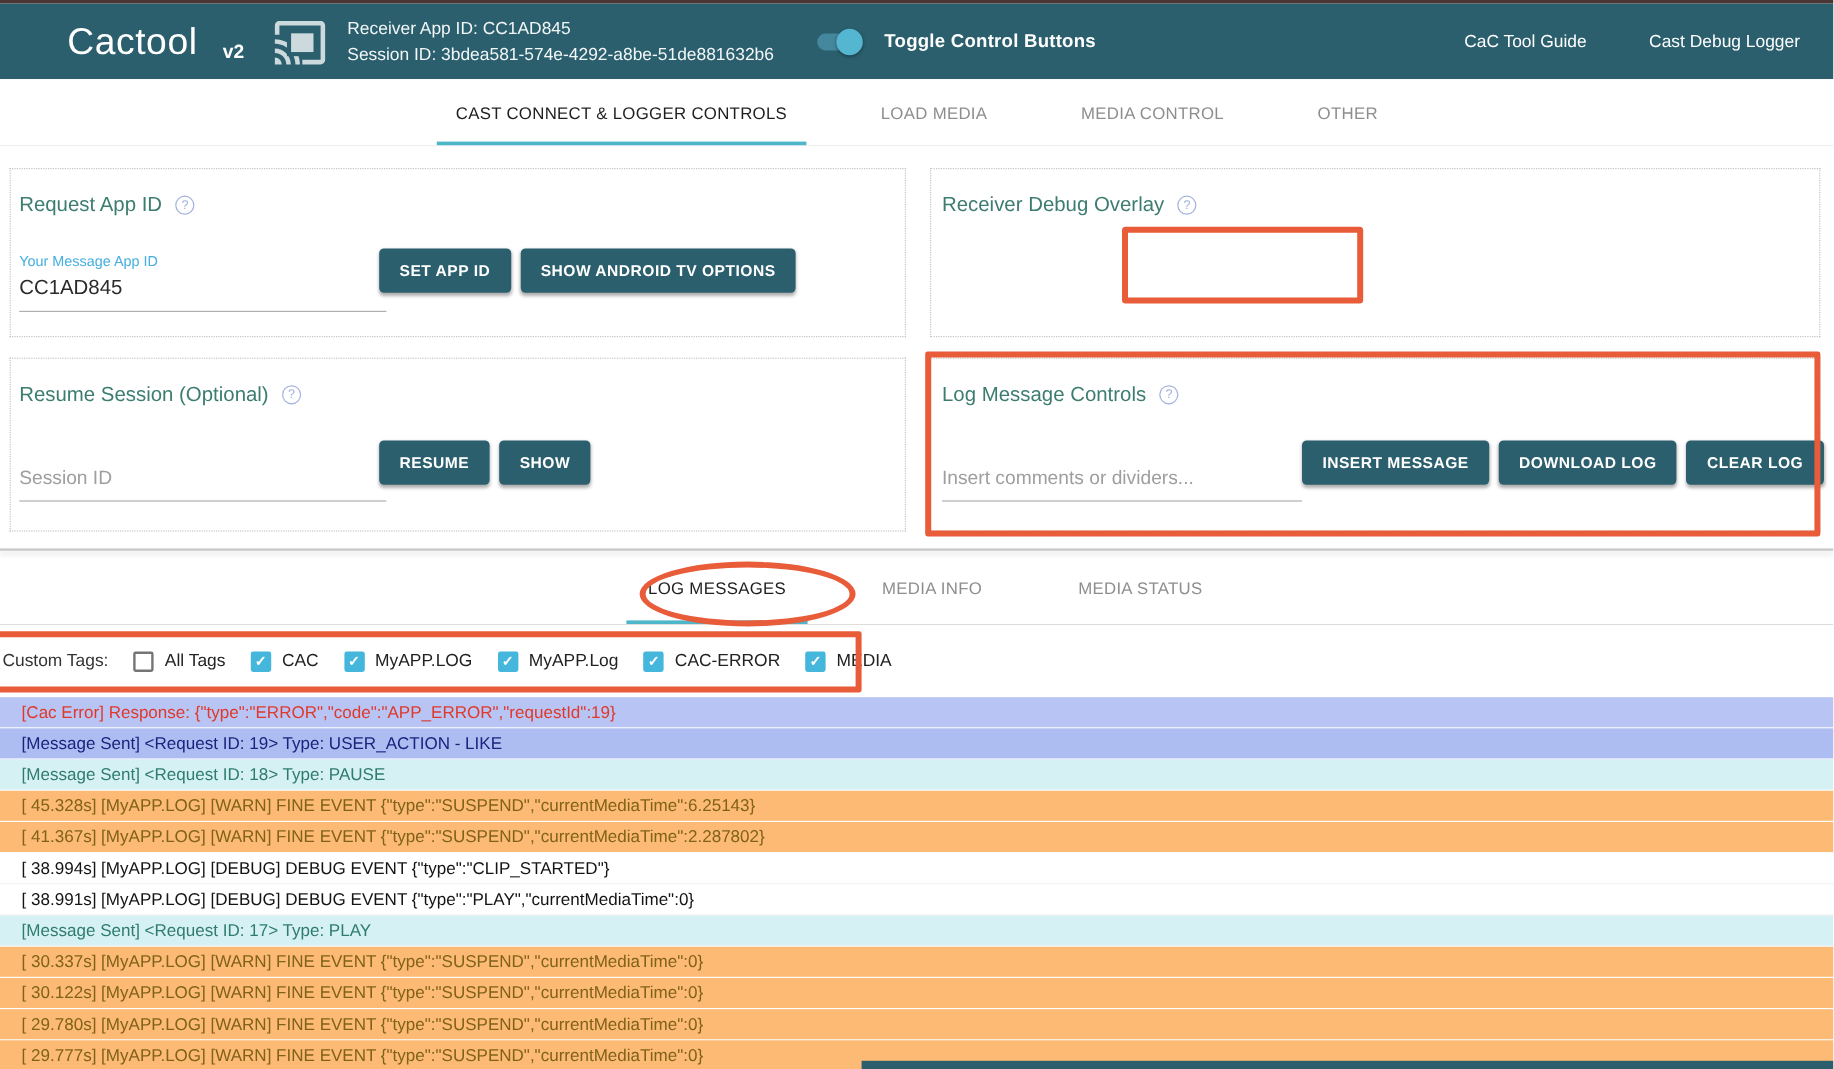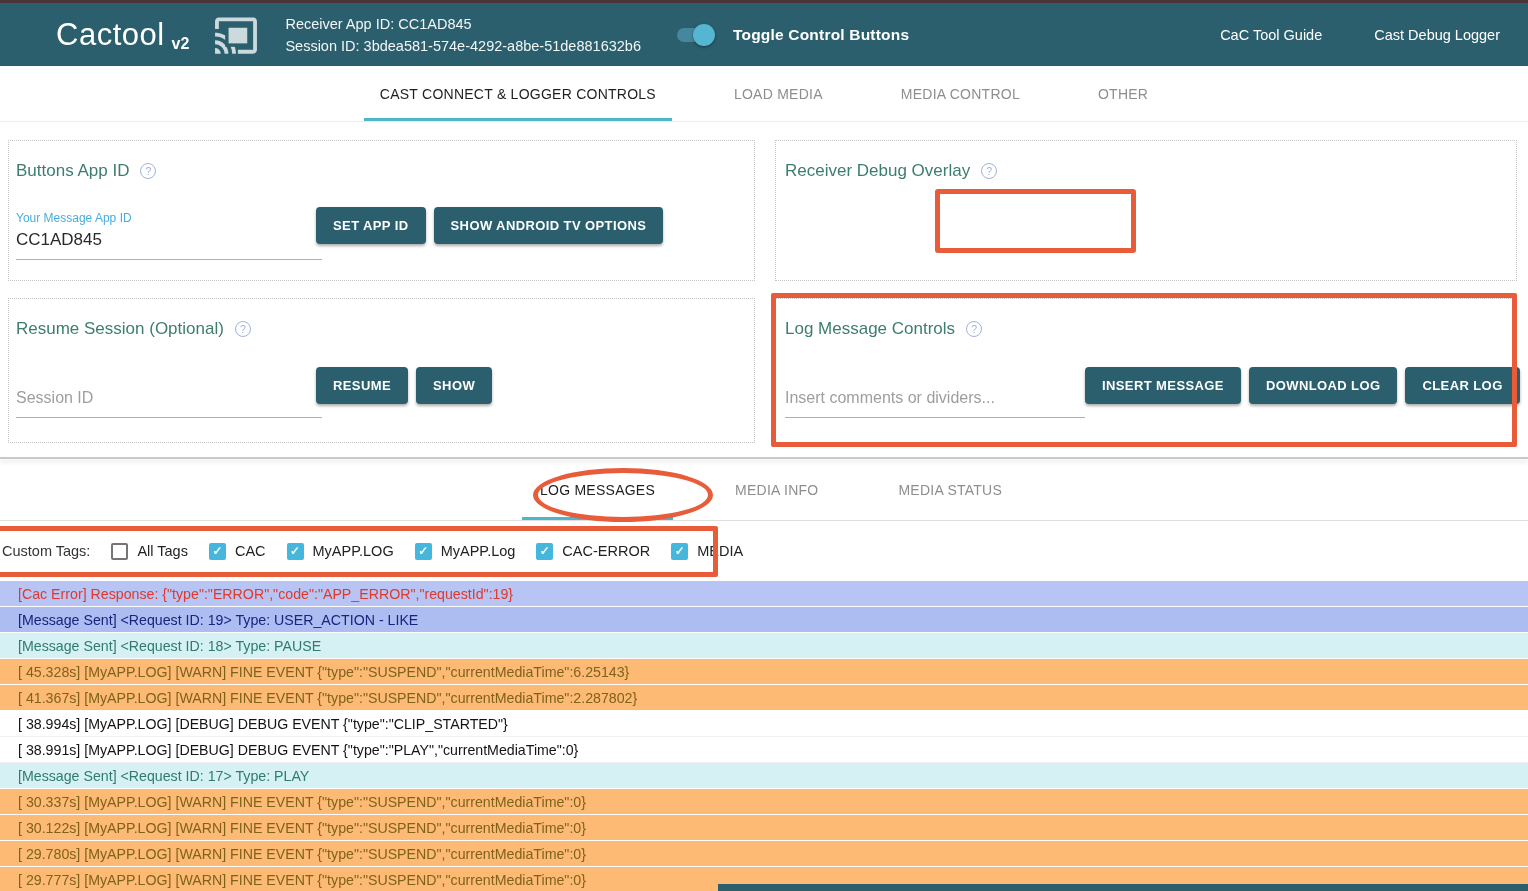--- a/index.html
+++ b/index.html
@@ -5,23 +5,23 @@
   * { margin:0; padding:0; box-sizing:border-box; }
   html,body { background:#fff; }
   body { font-family:"Liberation Sans", sans-serif; }
   .page { position:relative; width:1528px; height:891px; overflow:hidden; background:#fff; }
 
   
   .top-strip { height:3px; background:#4c3535; }
   .header { height:63px; background:#2b5f6d; display:flex; align-items:center; color:#fff; }
   .logo-wrap { margin-left:56px; display:flex; align-items:flex-end; }
   .logo { font-size:31px; letter-spacing:.5px; font-weight:500; }
-  .logo-ver { font-size:16px; font-weight:bold; margin-left:7px; }
+  .logo-ver { font-size:16px; font-weight:bold; margin-left:21px; }
   .cast-icon { margin-left:24px; display:flex; align-items:center; }
-  .hdr-info { margin-left:26px; font-size:14.5px; line-height:22px; color:#f2f6f7; }
+  .hdr-info { margin-left:16px; font-size:14.5px; line-height:22px; color:#f2f6f7; }
   .toggle { margin-left:34px; position:relative; width:40px; height:24px; cursor:pointer; }
   .toggle-track { position:absolute; left:2px; top:5px; width:34px; height:14px; border-radius:8px; background:#45879d; }
   .toggle-knob { position:absolute; right:0; top:1px; width:22px; height:22px; border-radius:50%; background:#55b6d2; box-shadow:0 1px 3px rgba(0,0,0,.4); }
   .toggle-label { margin-left:18px; font-weight:bold; font-size:15.5px; letter-spacing:.2px; }
   .hdr-links { margin-left:auto; display:flex; gap:52px; margin-right:28px; font-size:14.5px; }
   .hdr-link { cursor:pointer; }
 
   
   .main-tabs { height:56px; display:flex; justify-content:center; gap:46px; border-bottom:1px solid #ececec; background:#fff; }
   .main-tab { display:flex; align-items:center; padding:0 16px; font-size:14px; letter-spacing:.25px; color:#8e8e8e; position:relative; cursor:pointer; }
@@ -121,21 +121,21 @@
     <div class="main-tab" data-active="true">CAST CONNECT &amp; LOGGER CONTROLS</div>
     <div class="main-tab" data-active="false">LOAD MEDIA</div>
     <div class="main-tab" data-active="false">MEDIA CONTROL</div>
     <div class="main-tab" data-active="false">OTHER</div>
   </div>
 
   <div class="panels">
 
     <div class="panel panel-1">
       <div class="panel-title-row">
-        <span class="panel-title">Buttons App ID</span>
+        <span class="panel-title">Request App ID</span>
         <span class="help-icon"></span>
       </div>
       <div class="field" style="top:70px;">
         <span class="field-label">Your Message App ID</span>
         <input class="field-input" type="text" value="CC1AD845" style="">
       </div>
       <div class="btn-row" style="left:307px; top:66px;">
         <button class="btn">SET APP ID</button>
         <button class="btn">SHOW ANDROID TV OPTIONS</button>
       </div>

